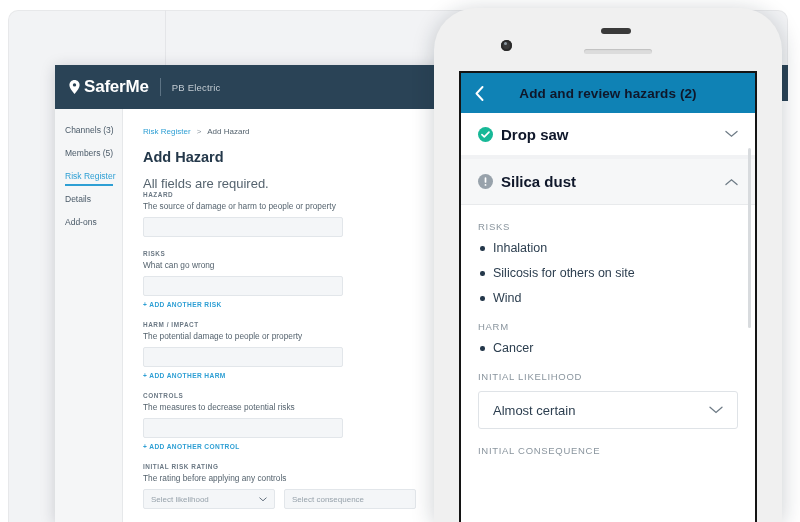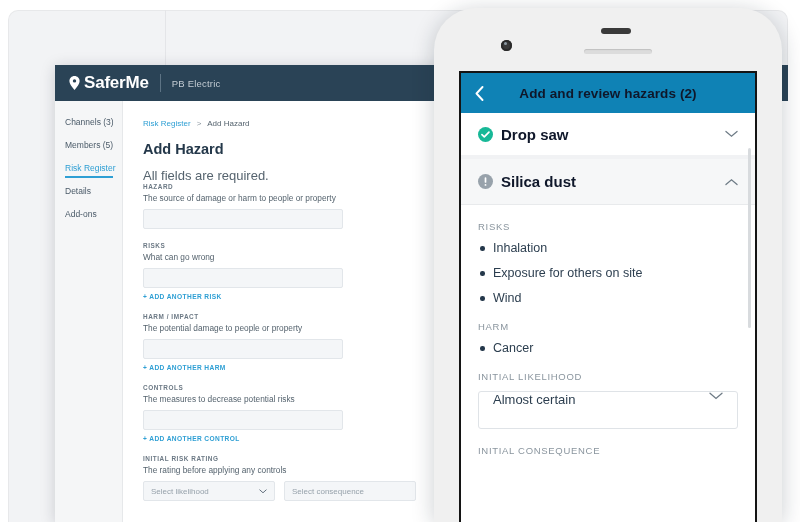--- a/index.html
+++ b/index.html
@@ -32,21 +32,21 @@
   
   .browser{
     position:absolute;
     left:55px;top:65px;
     width:398px;height:457px;
     background:#ffffff;
     box-shadow:0 2px 14px rgba(20,30,45,.18);
     overflow:hidden;
   }
   .browser-topbar{
-    height:36px;
+    height:44px;
     background:#2a4356;
     display:flex;align-items:center;
     padding-left:14px;
     box-sizing:border-box;
   }
   .logo-wrap{display:flex;align-items:center;}
   .pin-icon{
     width:11px;height:14px;margin-right:4px;display:block;
   }
   .logo-text{
@@ -309,21 +309,21 @@
   .bullet-list li::before{
     content:"";
     position:absolute;left:2px;top:5px;
     width:4.5px;height:4.5px;border-radius:50%;
     background:#24384a;
   }
   .m-select{
     height:38px;
     border:1px solid #dfe3e7;
     border-radius:3px;
-    display:flex;
+    display:flex;align-items:center;
     justify-content:space-between;
     padding:0 14px;
     margin-bottom:16px;
     box-sizing:border-box;
     background:#ffffff;
   }
   .m-select-text{
     font-size:13px;
     color:#2c3e4f;
   }
@@ -479,21 +479,21 @@
       <span class="hazard-name">Silica dust</span>
       <svg class="row-chev" viewBox="0 0 14 8">
         <path d="M1 6.7L7 1.5l6 5.2" fill="none" stroke="#6d7a85" stroke-width="1.3" stroke-linecap="round"></path>
       </svg>
     </div>
 
     <div class="detail">
       <div class="detail-label">RISKS</div>
       <ul class="bullet-list">
         <li>Inhalation</li>
-        <li>Exposure for others on site</li>
+        <li>Silicosis for others on site</li>
         <li>Wind</li>
       </ul>
 
       <div class="detail-label">HARM</div>
       <ul class="bullet-list">
         <li>Cancer</li>
       </ul>
 
       <div class="detail-label">INITIAL LIKELIHOOD</div>
       <div class="m-select">

